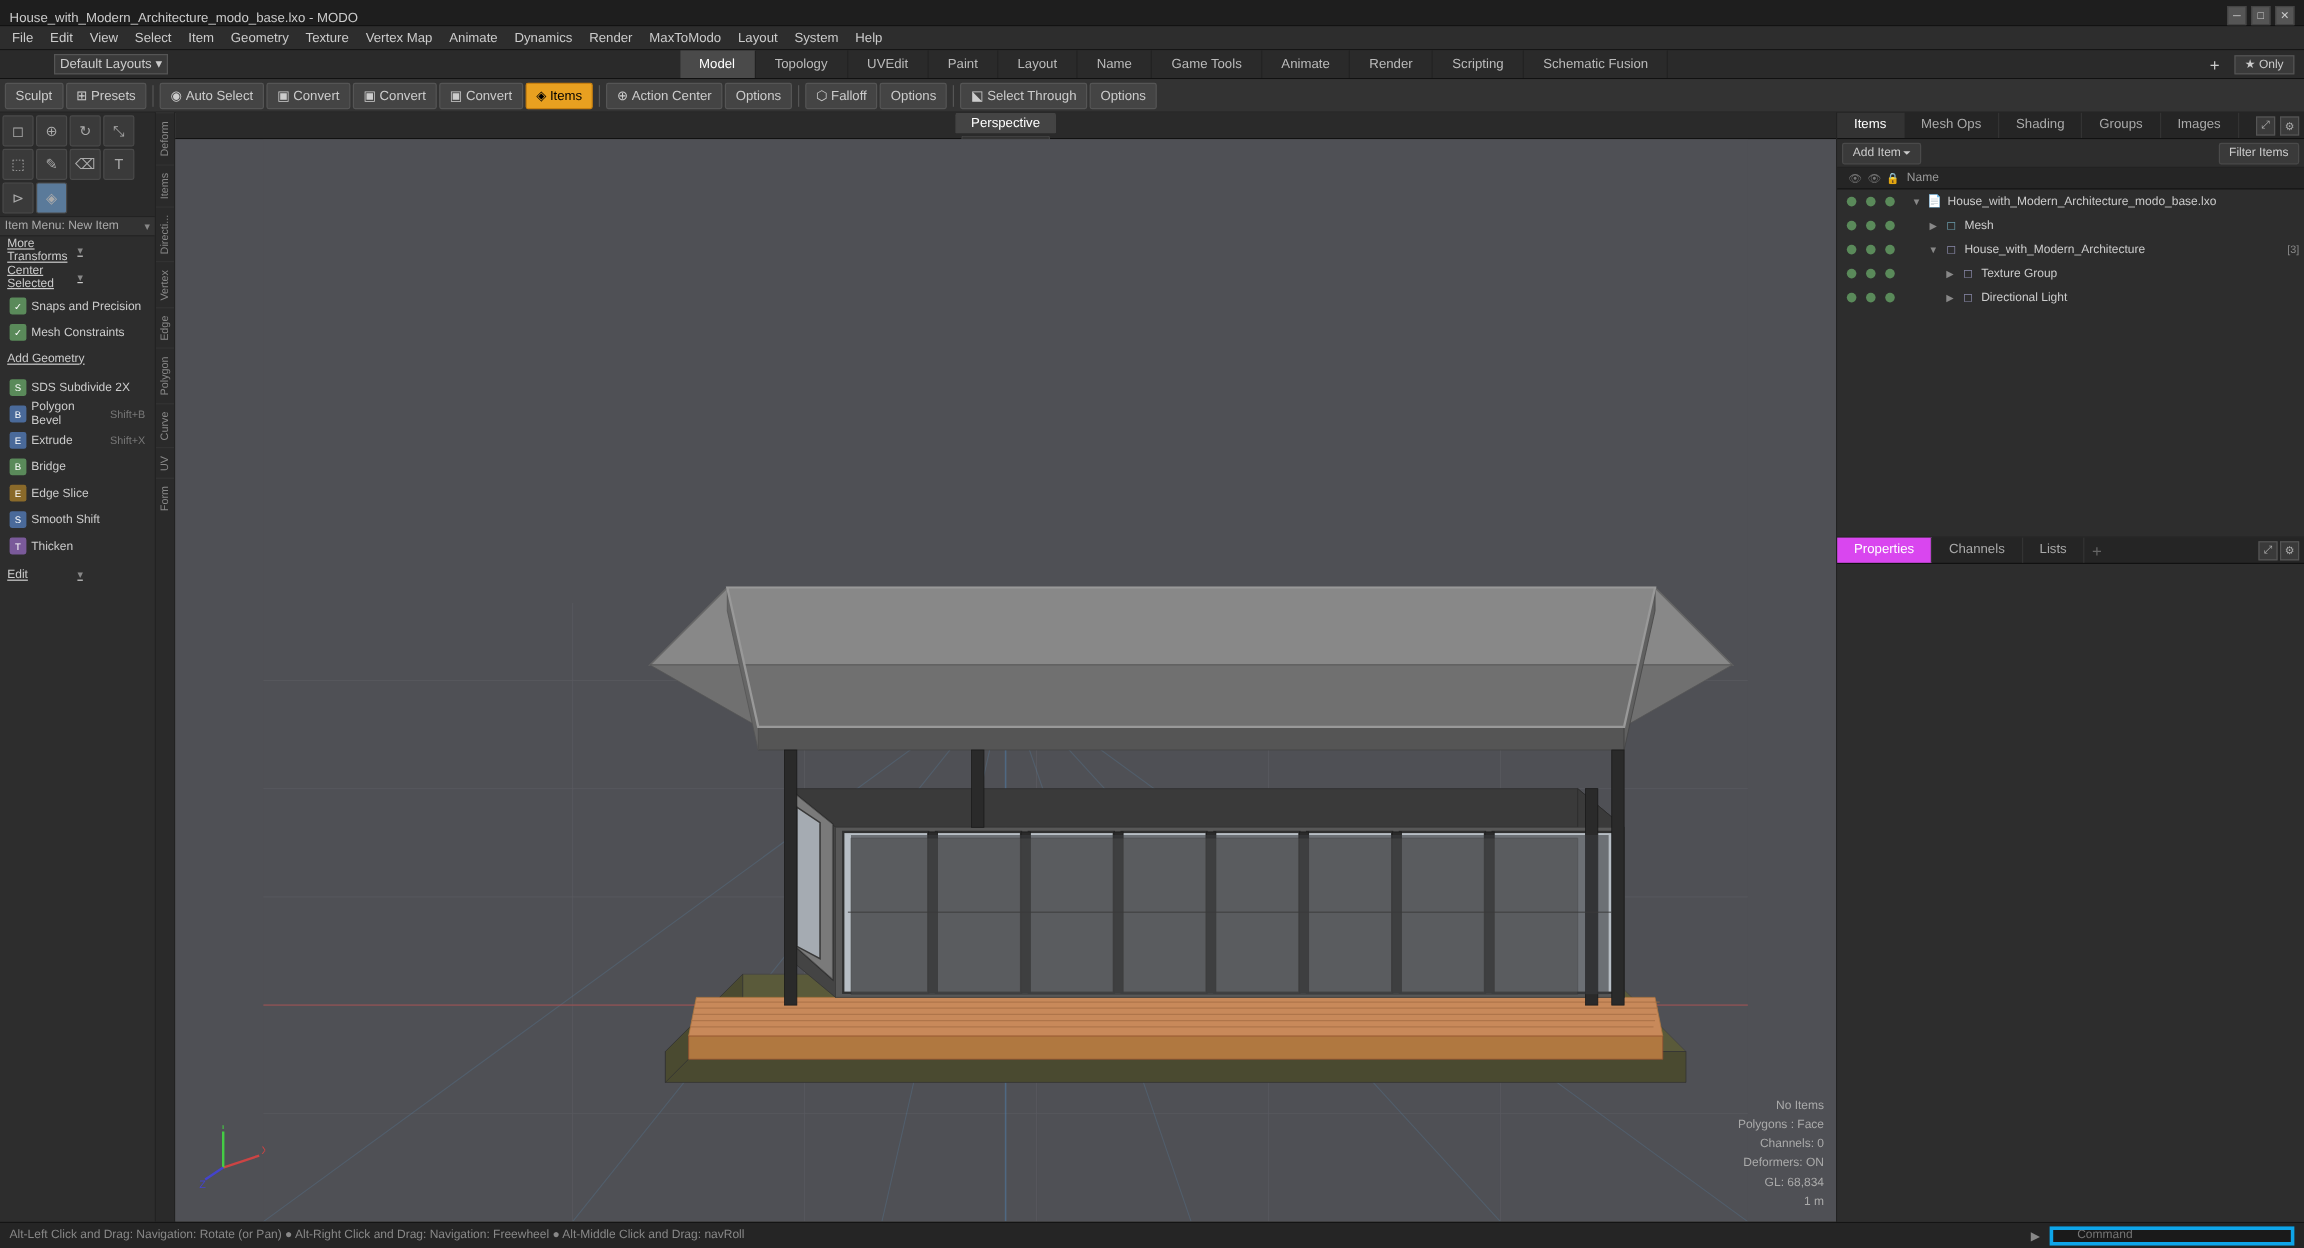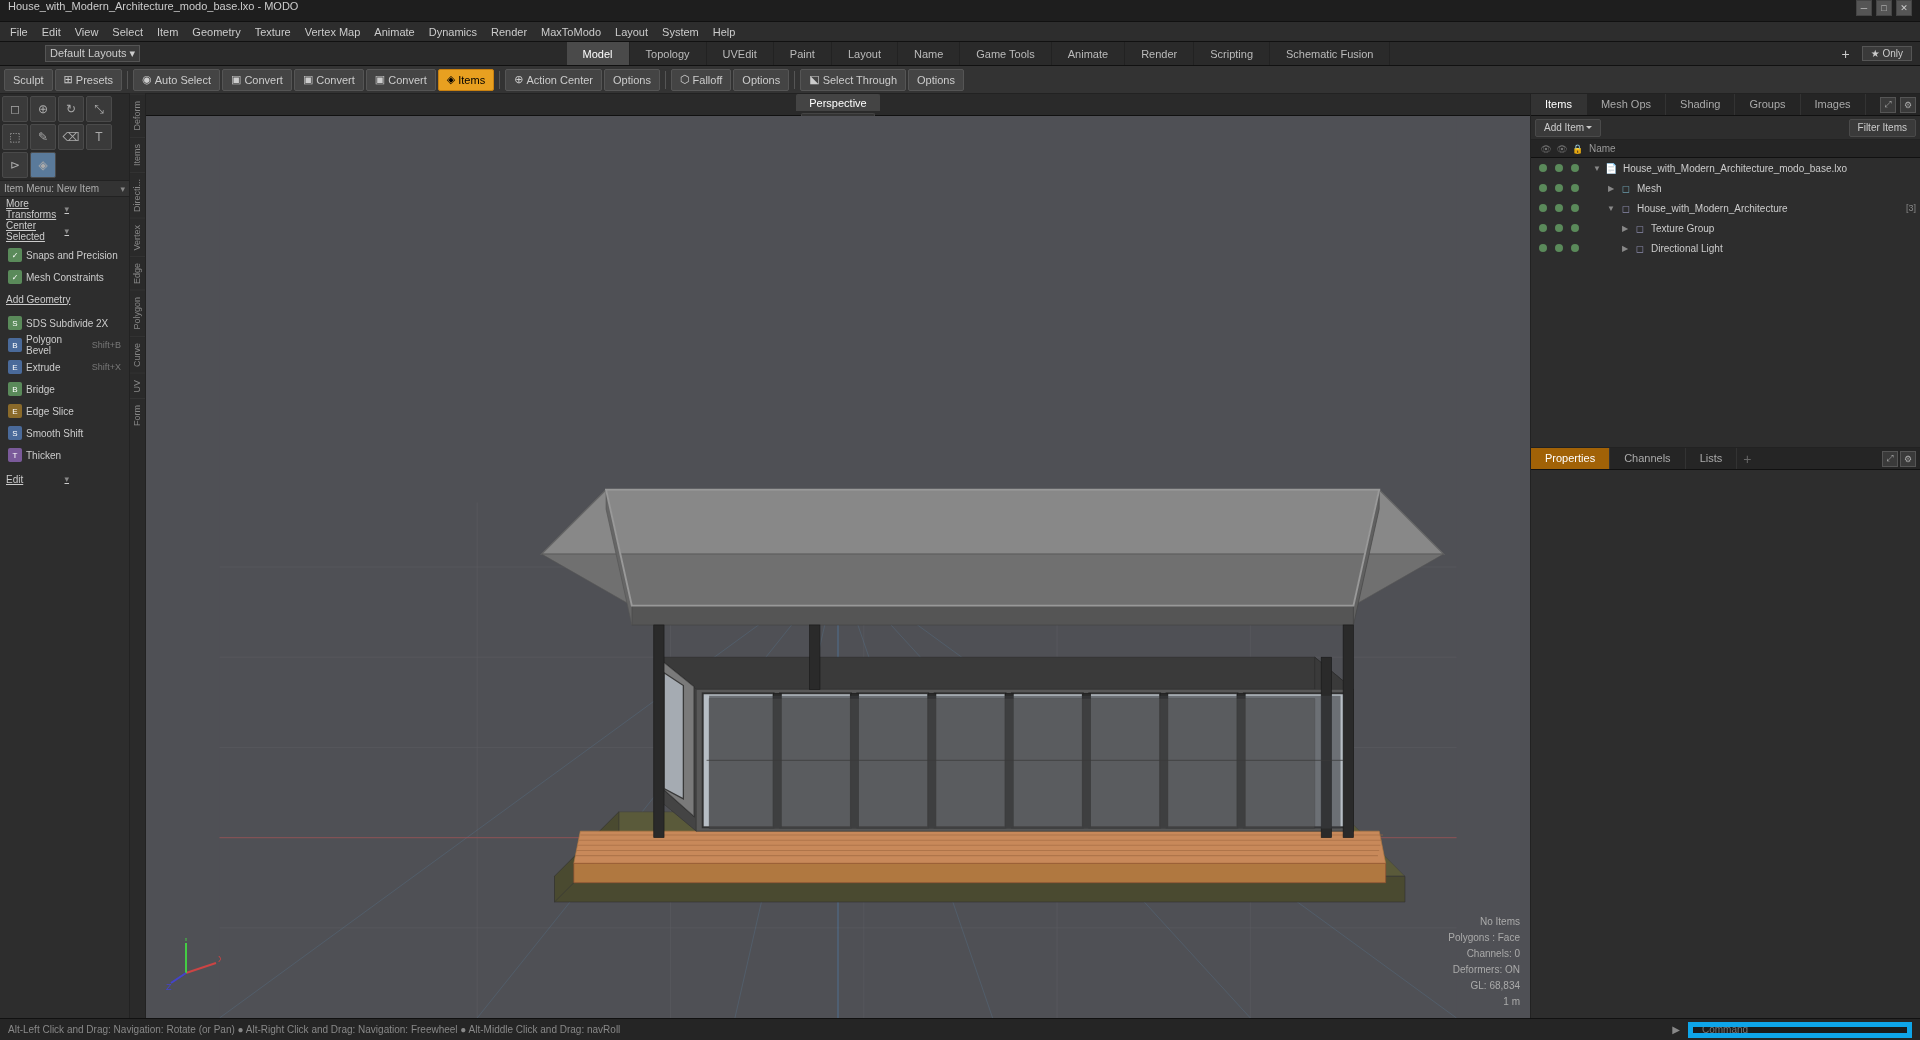--- a/index.html
+++ b/index.html
@@ -11,21 +11,21 @@
       font-size: 11px;
       color: #cccccc;
       overflow: hidden;
     }
 
     
     #title-bar {
       height: 22px;
       background: #1e1e1e;
       display: flex;
-      align-items: flex-start;
+      align-items: flex-end;
       justify-content: space-between;
       padding: 0 8px;
       border-bottom: 1px solid #111;
     }
     #title-bar .title {
       color: #cccccc;
       font-size: 11px;
     }
     #title-bar .win-controls {
       display: flex;
@@ -566,21 +566,21 @@
     }
     .rb-tab {
       padding: 4px 14px;
       font-size: 11px;
       color: #aaa;
       cursor: pointer;
       border-right: 1px solid #333;
     }
     .rb-tab.active {
       color: #fff;
-      background: #a16207;
+      background: #d946ef;
     }
     .rb-tab-plus {
       display: flex;
       align-items: center;
       padding: 0 6px;
       font-size: 14px;
       color: #666;
       cursor: pointer;
     }
     .rb-actions {
@@ -603,27 +603,27 @@
       color: #888;
       gap: 16px;
     }
     .status-right {
       margin-left: auto;
       display: flex;
       align-items: center;
       gap: 8px;
     }
     .cmd-box {
-      width: 224px;
+      width: 204px;
       height: 16px;
       background: #1a1a1a;
-      border: 5px solid #0ea5e9;
+      border: 3px solid #0ea5e9;
       color: #888;
       font-size: 10px;
-      padding: 0 9px;
+      padding: 0 20px;
     }
 
     
     #house-svg {
       position: absolute;
       top: 0; left: 0;
       width: 100%; height: 100%;
     }
 
     

